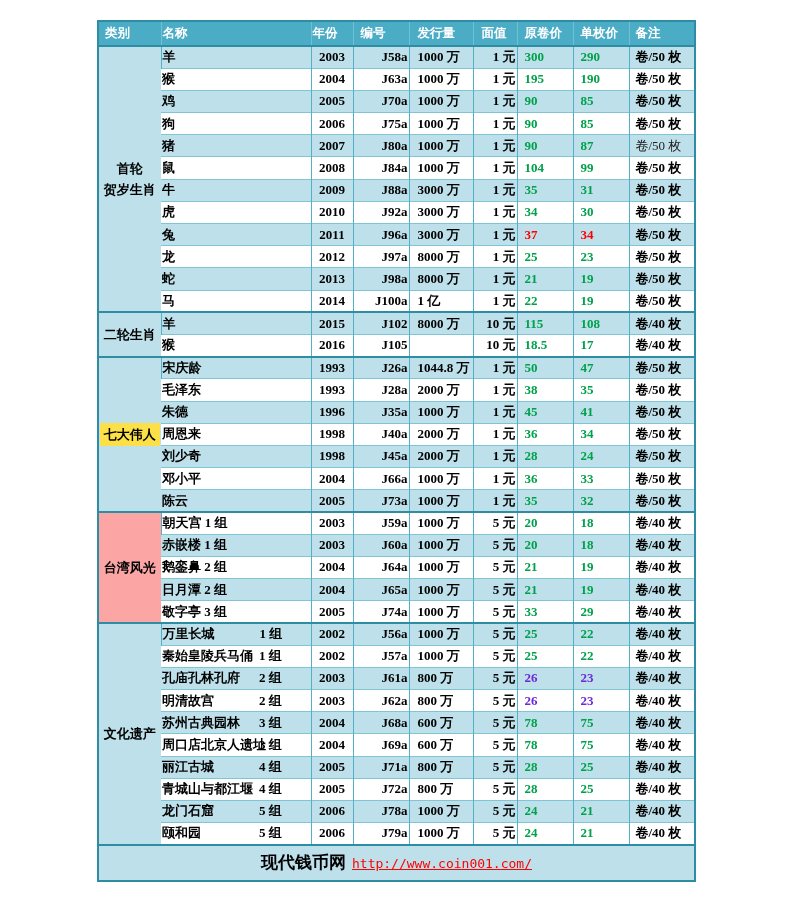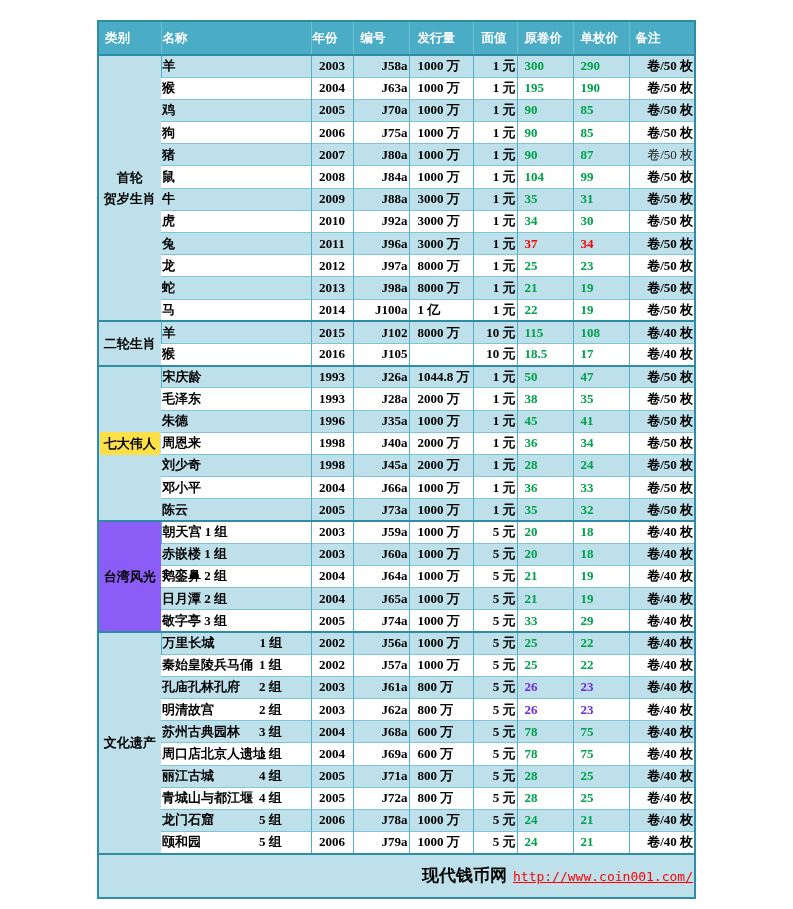--- a/index.html
+++ b/index.html
@@ -28,21 +28,21 @@
   }
   .tbl th, .tbl td {
     overflow: hidden;
     white-space: nowrap;
     box-sizing: border-box;
   }
   
   .tbl thead th {
     background: #4bacc6;
     color: #ffffff;
-    height: 34px;
+    height: 25px;
     font-size: 12.5px;
     font-weight: bold;
     border-left: 1px solid #6fc0d3;
     border-bottom: 1px solid #ffffff;
     text-align: left;
   }
   .tbl thead th:first-child { border-left: none; }
   
   .tbl tbody td {
     height: 22.2px;
@@ -53,43 +53,43 @@
   .tbl tr.band  { background: #bde0ea; }
   .tbl tr.plain { background: #ffffff; }
   .tbl tr.section-start td { border-top: 2px solid #2f8da3; }
   
   td.cat {
     background: #bde0ea;
     text-align: center;
     vertical-align: middle;
     border-left: none;
   }
-  td.cat.cat-white { background: #8b5cf6; }
+  td.cat.cat-white { background: #fca5a5; }
   .cat-line { display: block; line-height: 21px; }
   .cat-hl { background: #fde047; padding: 1px 2px; }
   
   .c-cat-h  { padding-left: 6px; }
   .c-name   { position: relative; text-align: left; }
   .grp      { position: absolute; left: 98px; top: 50%; transform: translateY(-50%); }
   .c-year   { text-align: center; }
   .c-code   { padding-left: 7px; text-align: right; }
   .c-issue  { padding-left: 8px; text-align: left; }
   .c-face   { padding-left: 8px; text-align: right; }
   .c-roll, .c-unit { padding-left: 7px; text-align: left; }
-  .c-remark { padding-left: 6px; text-align: right; }
+  .c-remark { padding-left: 6px; text-align: left; }
   
   .p-green { color: #00a14b; }
   .p-red   { color: #ff0000; }
   .p-black { color: #6d28d9; }
   .thin    { font-weight: normal; color: #222; }
   
   .tbl tfoot td {
     background: #bde0ea;
-    height: 44px;
-    text-align: right;
+    height: 36px;
+    text-align: center;
     vertical-align: middle;
     border-top: 2px solid #2f8da3;
   }
   .brand { font-size: 17px; font-weight: bold; color: #000; margin-right: 6px; }
   .site-link {
     font-family: "DejaVu Sans Mono", monospace;
     font-size: 13px;
     color: #ff0000;
     text-decoration: underline;
     font-weight: normal;

